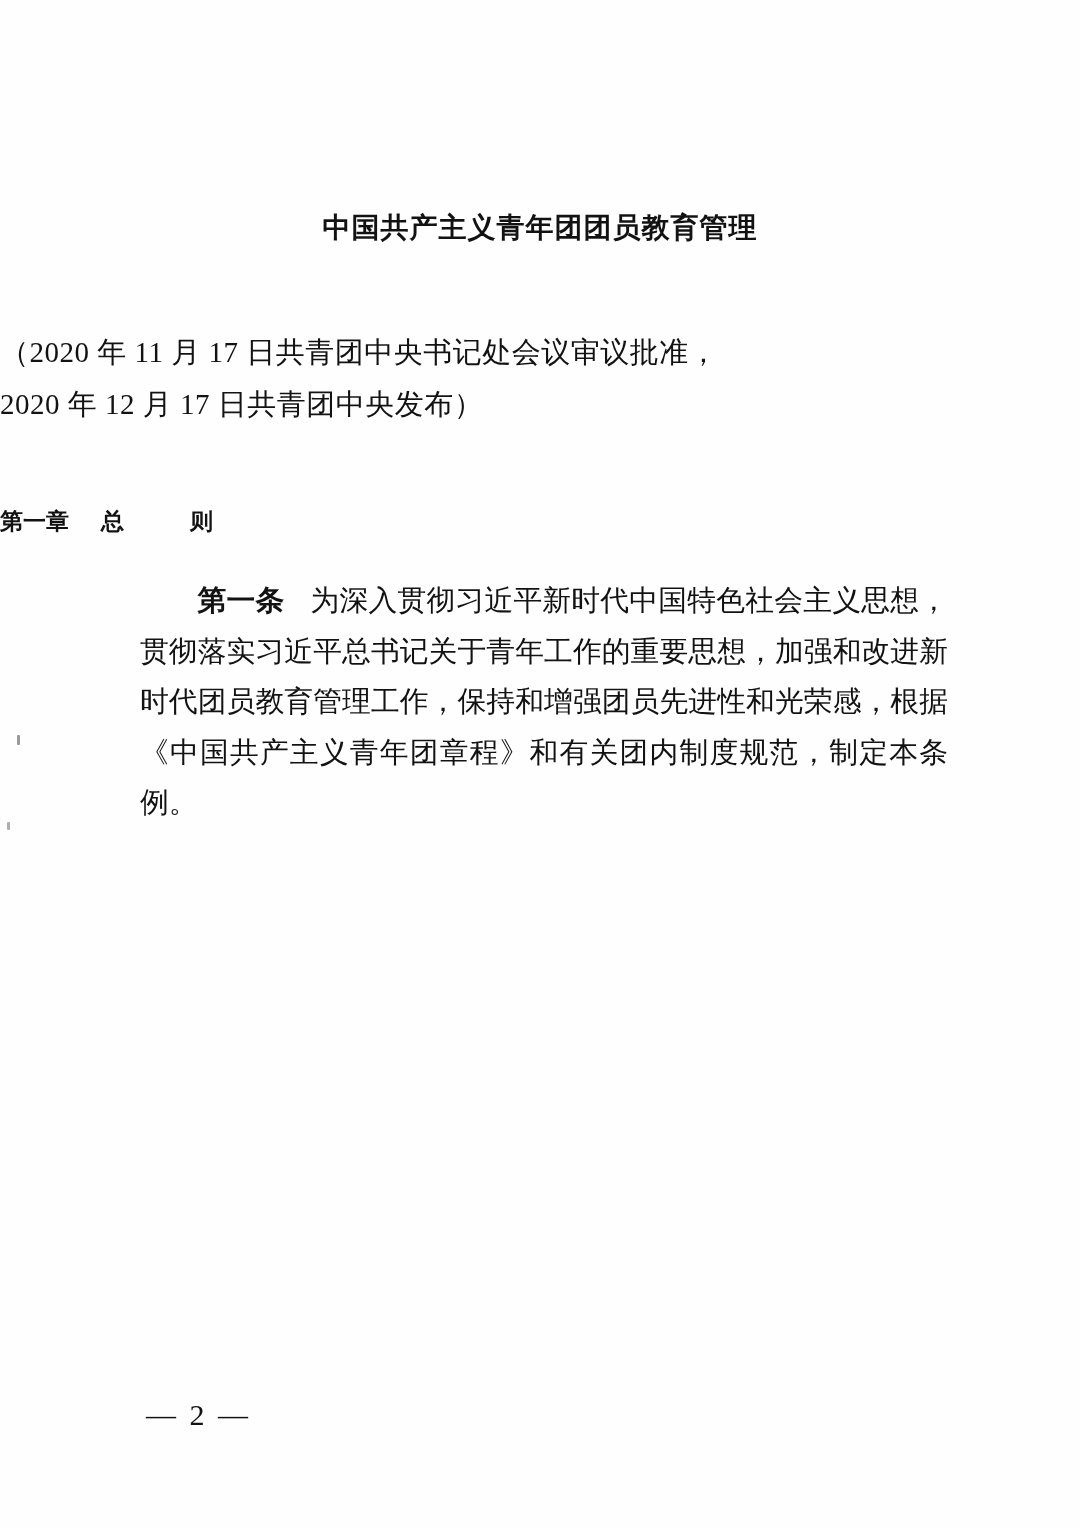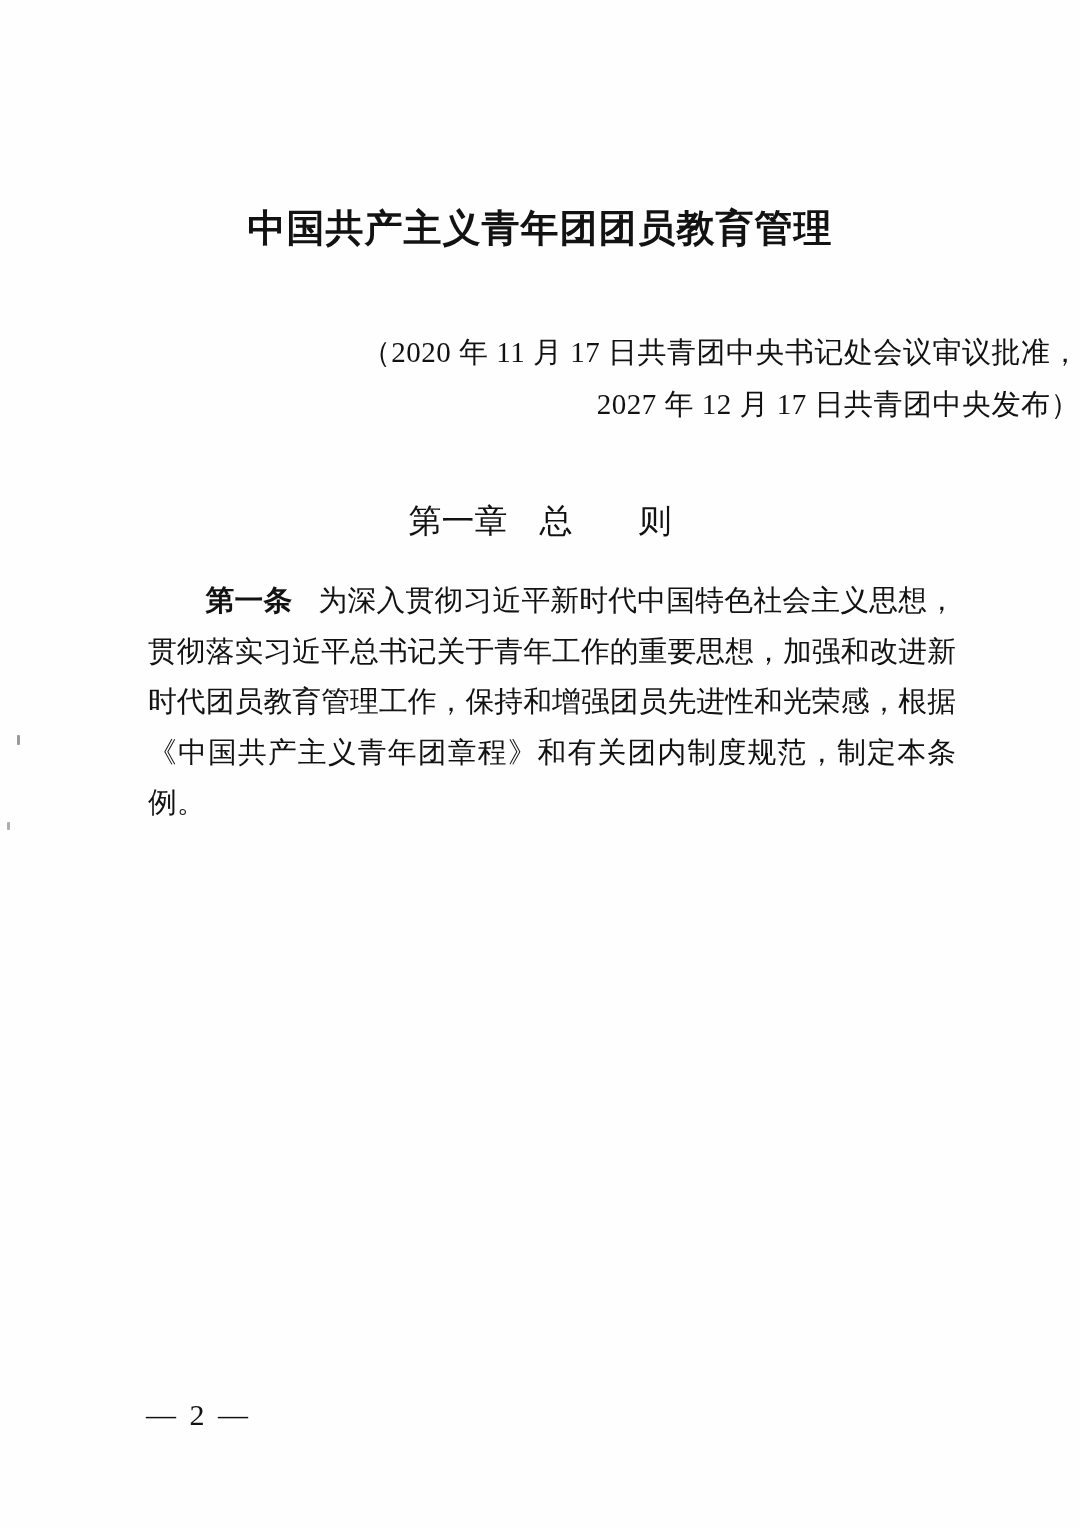--- a/index.html
+++ b/index.html
@@ -19,57 +19,57 @@
   .title-block {
     position: absolute;
     top: 196px;
     left: 0;
     width: 100%;
     text-align: center;
   }
   .title-line {
     font-family: "Liberation Sans", sans-serif;
     font-weight: bold;
-    font-size: 38px;
+    font-size: 28px;
     line-height: 64px;
     letter-spacing: 1px;
     white-space: nowrap;
   }
   .subtitle-block {
     position: absolute;
     top: 326px;
     left: 0;
     width: 100%;
-    text-align: right;
+    text-align: left;
   }
   .subtitle-line {
     font-size: 29px;
     line-height: 52px;
     letter-spacing: 0.5px;
     white-space: nowrap;
   }
   .chapter-heading {
     position: absolute;
     top: 500px;
     left: 0;
     width: 100%;
-    text-align: center;
+    text-align: left;
     font-family: "Liberation Sans", sans-serif;
-    font-weight: normal;
-    font-size: 33px;
+    font-weight: bold;
+    font-size: 23px;
     line-height: 42px;
     white-space: nowrap;
   }
   .chapter-number { margin-right: 32px; }
   .chapter-title-first { }
   .chapter-title-second { margin-left: 66px; }
   .body-text {
     position: absolute;
     top: 575px;
-    left: 148px;
+    left: 140px;
     width: 808px;
     font-size: 28.8px;
     line-height: 50.5px;
     text-align: justify;
     text-justify: inter-ideograph;
   }
   .article {
     margin: 0;
     text-indent: 2em;
   }
@@ -98,21 +98,21 @@
 <body>
 
 <div class="page">
 
   <div class="title-block">
     <div class="title-line">中国共产主义青年团团员教育管理</div>
   </div>
 
   <div class="subtitle-block">
     <div class="subtitle-line">（2020 年 11 月 17 日共青团中央书记处会议审议批准，</div>
-    <div class="subtitle-line">2027 年 12 月 17 日共青团中央发布）</div>
+    <div class="subtitle-line">2020 年 12 月 17 日共青团中央发布）</div>
   </div>
 
   <div class="chapter-heading">
     <span class="chapter-number">第一章</span><span class="chapter-title-first">总</span><span class="chapter-title-second">则</span>
   </div>
 
   <div class="body-text">
     <p class="article"><span class="article-label">第一条</span><span>为深入贯彻习近平新时代中国特色社会主义思想，贯彻落实习近平总书记关于青年工作的重要思想，加强和改进新时代团员教育管理工作，保持和增强团员先进性和光荣感，根据《中国共产主义青年团章程》和有关团内制度规范，制定本条例。</span></p>
   </div>
 

